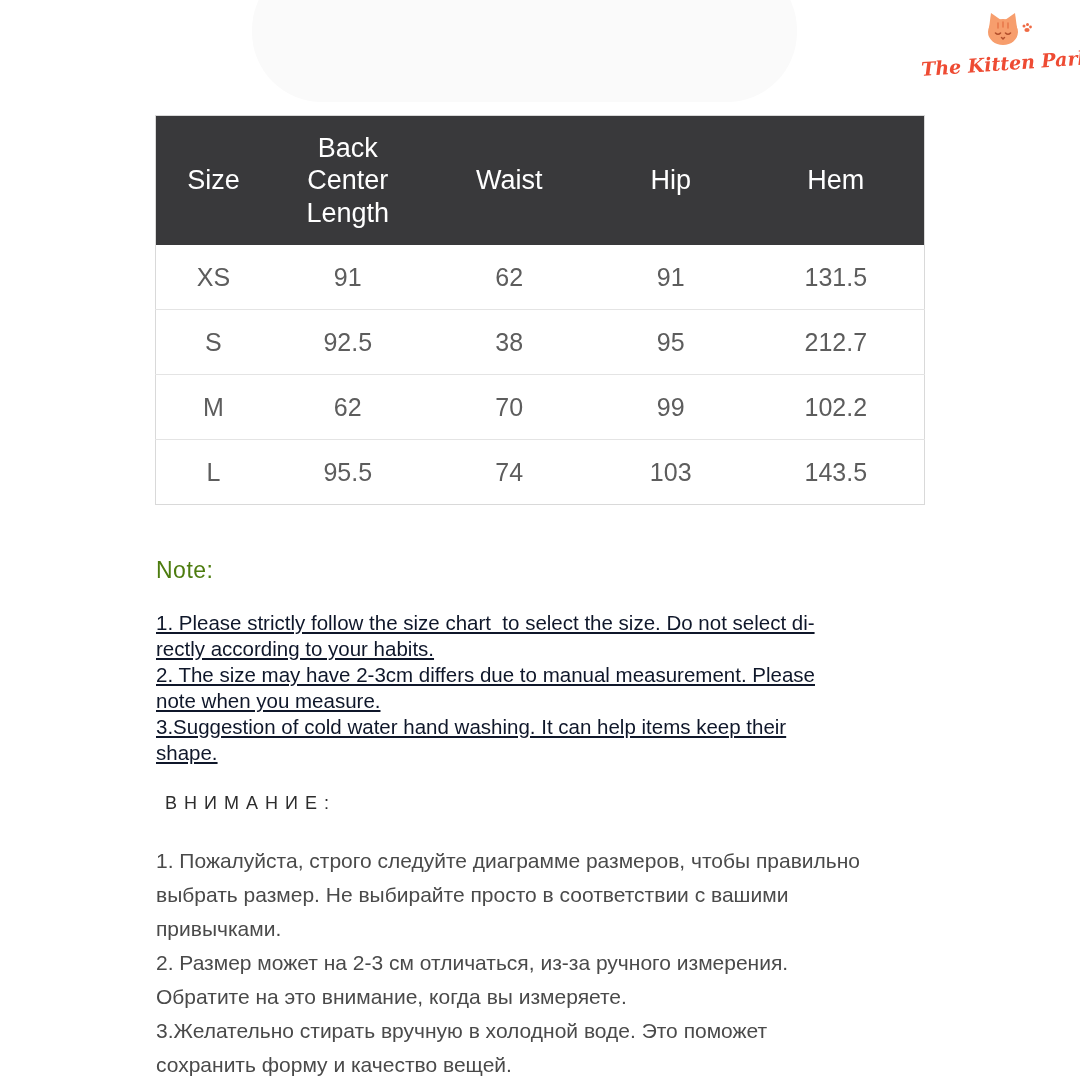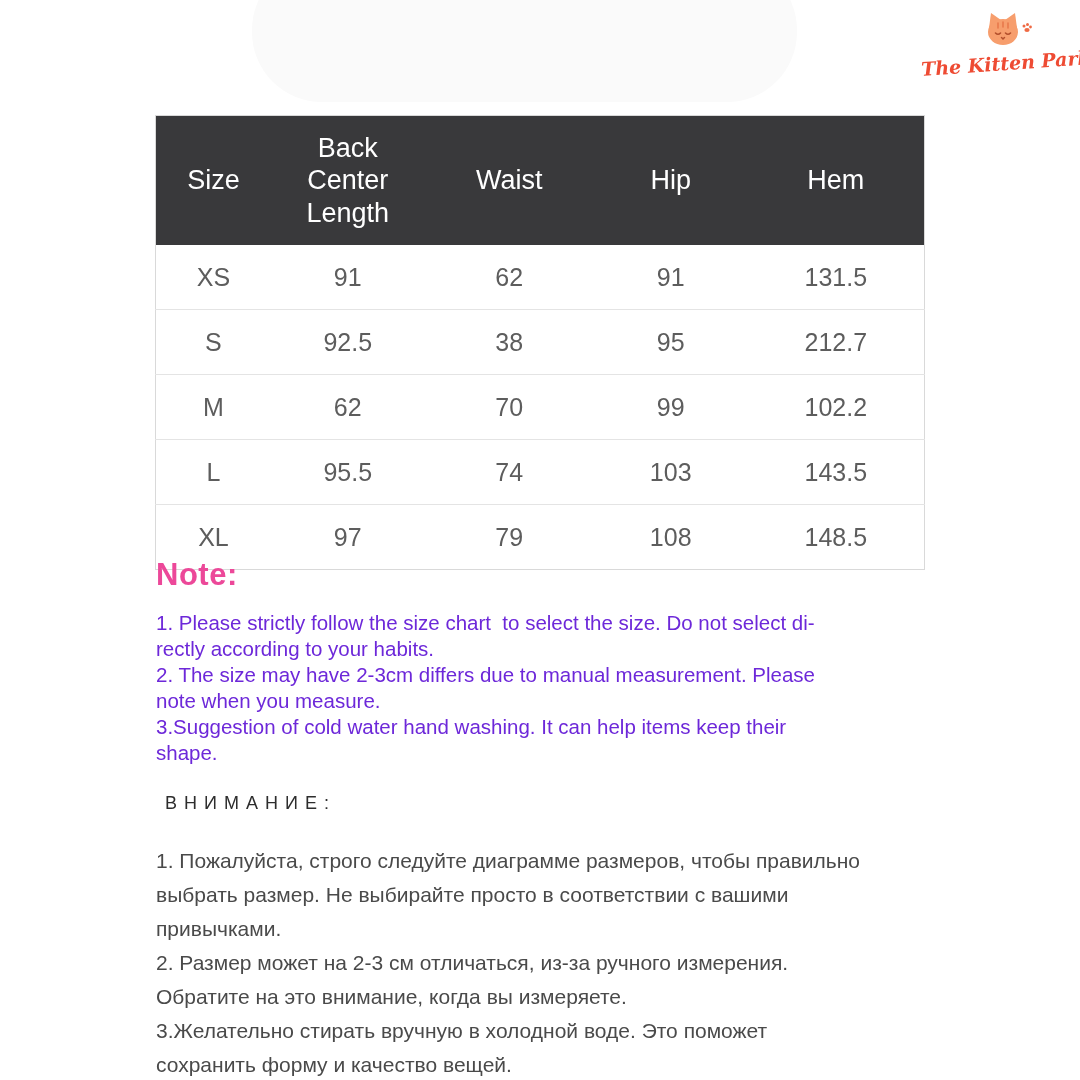--- a/index.html
+++ b/index.html
@@ -68,33 +68,34 @@
     font-size: 25px;
     color: #5d5d5d;
     border-top: 1px solid #e4e4e4;
     background: #ffffff;
   }
   .size-table tbody tr:first-child td { border-top: none; }
 
   .note-heading {
     position: absolute;
     left: 156px; top: 557px;
-    font-size: 31px;
-    font-weight: 700;
-    color: #ec4899;
+    font-size: 23px;
+    font-weight: 400;
+    color: #4d7c0f;
     letter-spacing: 0.5px;
   }
   .notes-en {
     position: absolute;
     left: 156px; top: 610px;
     width: 860px;
     font-size: 20.5px;
     line-height: 26px;
-    color: #6d28d9;
+    color: #0f172a;
     white-space: pre-wrap;
+    text-decoration: underline;
   }
   .ru-heading {
     position: absolute;
     left: 165px; top: 793px;
     font-size: 18px;
     font-weight: 500;
     color: #2d2d2d;
     letter-spacing: 7px;
   }
   .notes-ru {
@@ -163,27 +164,20 @@
       <td>99</td>
       <td>102.2</td>
     </tr>
     <tr>
       <td>L</td>
       <td>95.5</td>
       <td>74</td>
       <td>103</td>
       <td>143.5</td>
     </tr>
-    <tr>
-      <td>XL</td>
-      <td>97</td>
-      <td>79</td>
-      <td>108</td>
-      <td>148.5</td>
-    </tr>
   </tbody>
 </table>
 
 <div class="note-heading">Note:</div>
 <div class="notes-en">1. Please strictly follow the size chart  to select the size. Do not select di-
 rectly according to your habits.
 2. The size may have 2-3cm differs due to manual measurement. Please
 note when you measure.
 3.Suggestion of cold water hand washing. It can help items keep their
 shape.</div>

